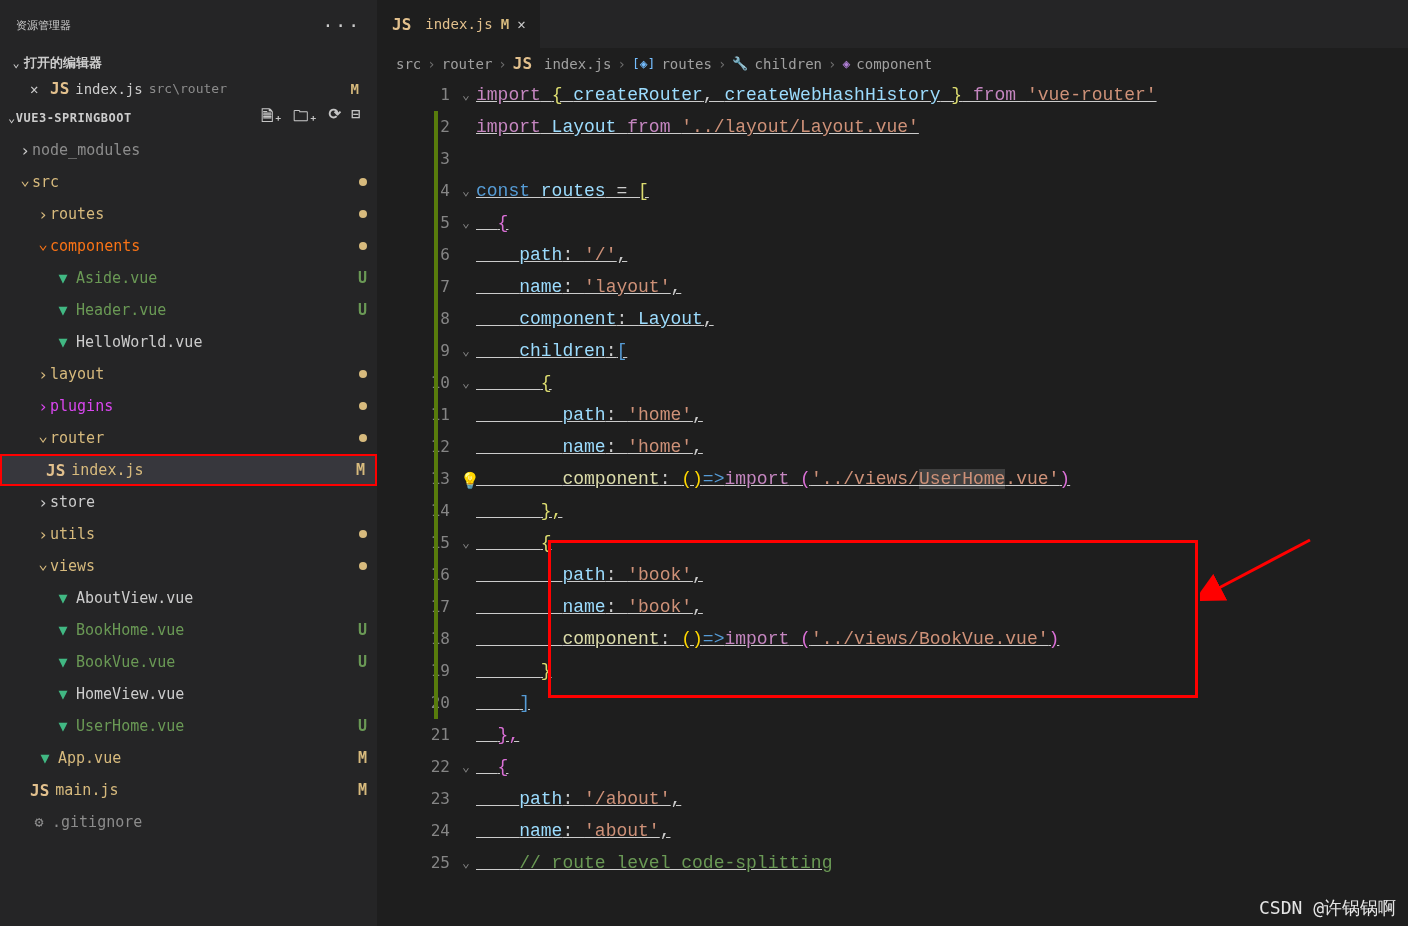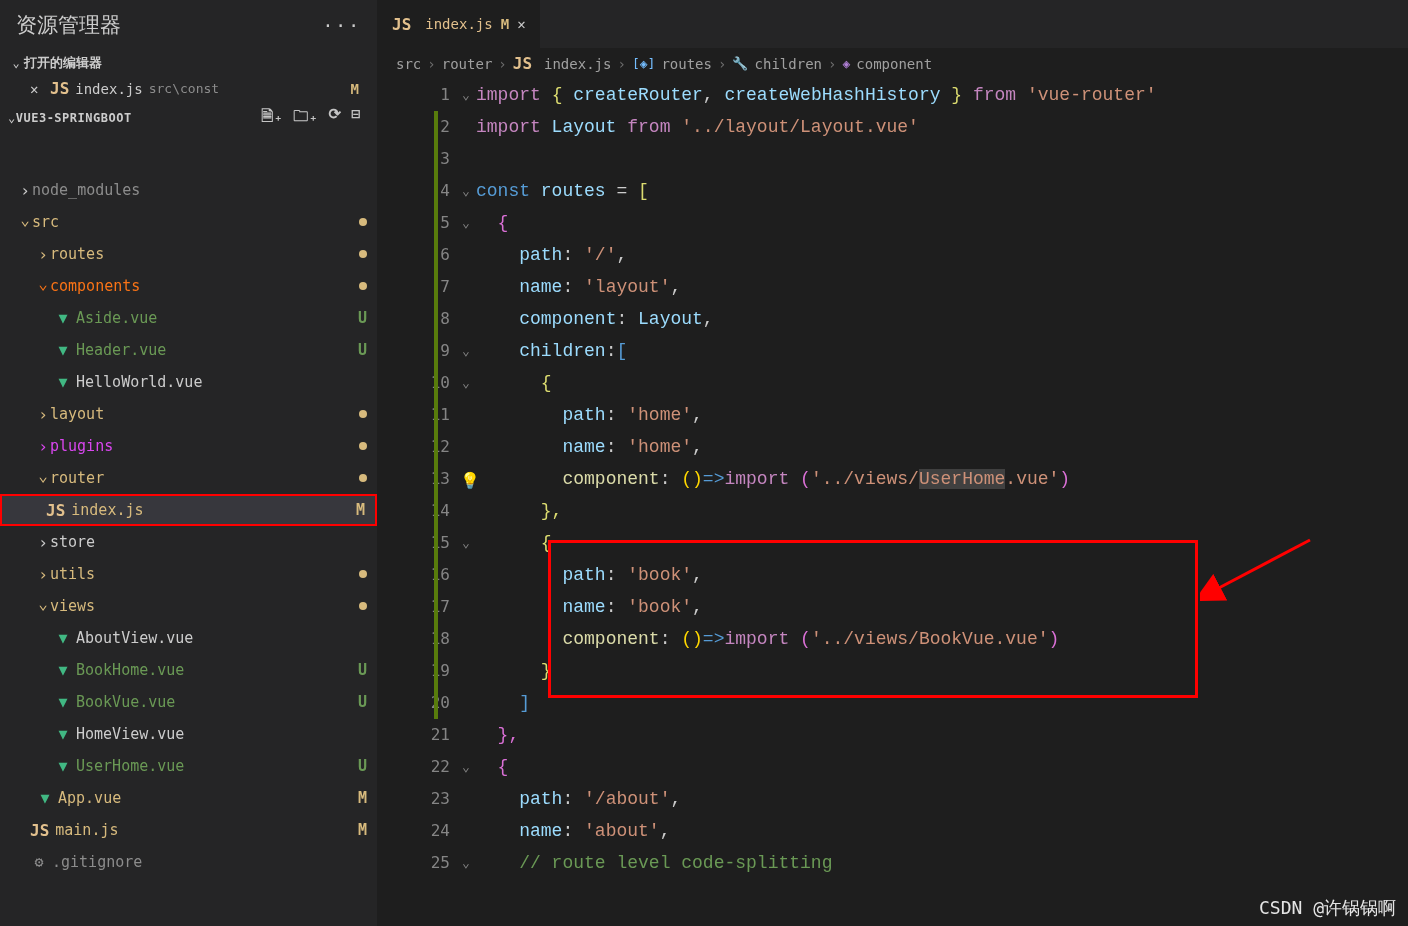--- a/index.html
+++ b/index.html
@@ -20,21 +20,21 @@
   flex-direction: column;
   border-right: 1px solid #1e1e1e;
 }
 .sidebar-header {
   display: flex;
   align-items: center;
   justify-content: space-between;
   padding: 10px 16px;
   height: 50px;
 }
-.sidebar-title { font-size: 21px; color: #cccccc; }
+.sidebar-title { font-size: 11px; color: #cccccc; }
 .more-icon { color: #cccccc; font-size: 18px; letter-spacing: 2px; }
 .section-header {
   display: flex;
   align-items: center;
   padding: 4px 8px;
   font-weight: bold;
   font-size: 13px;
   color: #cccccc;
 }
 .section-header .chev { width: 16px; text-align: center; font-size: 12px; }
@@ -56,21 +56,21 @@
 .project-header {
   display: flex;
   align-items: center;
   padding: 4px 8px;
   font-weight: bold;
   font-size: 12px;
   letter-spacing: 0.5px;
 }
 .project-header .actions { margin-left: auto; display: flex; gap: 10px; color: #c5c5c5; padding-right: 8px; }
 .project-header .actions span { font-size: 15px; }
-.tree { display: flex; flex-direction: column; margin-top: 40px; }
+.tree { display: flex; flex-direction: column; }
 .tree-item {
   display: flex;
   align-items: center;
   height: 32px;
   padding-right: 10px;
   font-size: 15px;
 }
 .tree-item .chev { width: 14px; display: inline-block; text-align: center; font-size: 11px; }
 .tree-item .chev-right::before { content: "›"; font-size: 16px; }
 .tree-item .chev-down::before { content: "⌄"; font-size: 16px; position: relative; top: -3px; }
@@ -136,21 +136,21 @@
   font-family: Consolas, monospace;
   font-size: 13px;
 }
 .fold-col .f { height: 32px; line-height: 32px; text-align: center; color: #858585; }
 .code {
   flex: 1;
   font-family: Consolas, "Courier New", monospace;
   font-size: 18px;
   position: relative;
 }
-.code .line { height: 32px; line-height: 32px; white-space: pre; }
+.code .line { height: 32px; line-height: 32px; white-space: pre; text-decoration: underline; }
 .gitbar {
   position: absolute;
   left: 56px;
   top: 32px;
   width: 4px;
   background: #587c0c;
   height: 608px;
 }
 .kw-import { color: #c586c0; }
 .kw-const { color: #569cd6; }
@@ -210,21 +210,21 @@
 
   <div class="section-header">
     <span class="chev">⌄</span>
     <span>打开的编辑器</span>
   </div>
 
   <div class="open-editor-item">
     <span class="x">✕</span>
     <span class="js-badge">JS</span>
     <span>index.js</span>
-    <span class="path">src\const</span>
+    <span class="path">src\router</span>
     <span class="m-badge">M</span>
   </div>
 
   <div class="project-header">
     <span class="chev">⌄</span>
     <span>VUE3-SPRINGBOOT</span>
     <span class="actions">
       <span>🗎₊</span>
       <span>🗀₊</span>
       <span>⟳</span>

